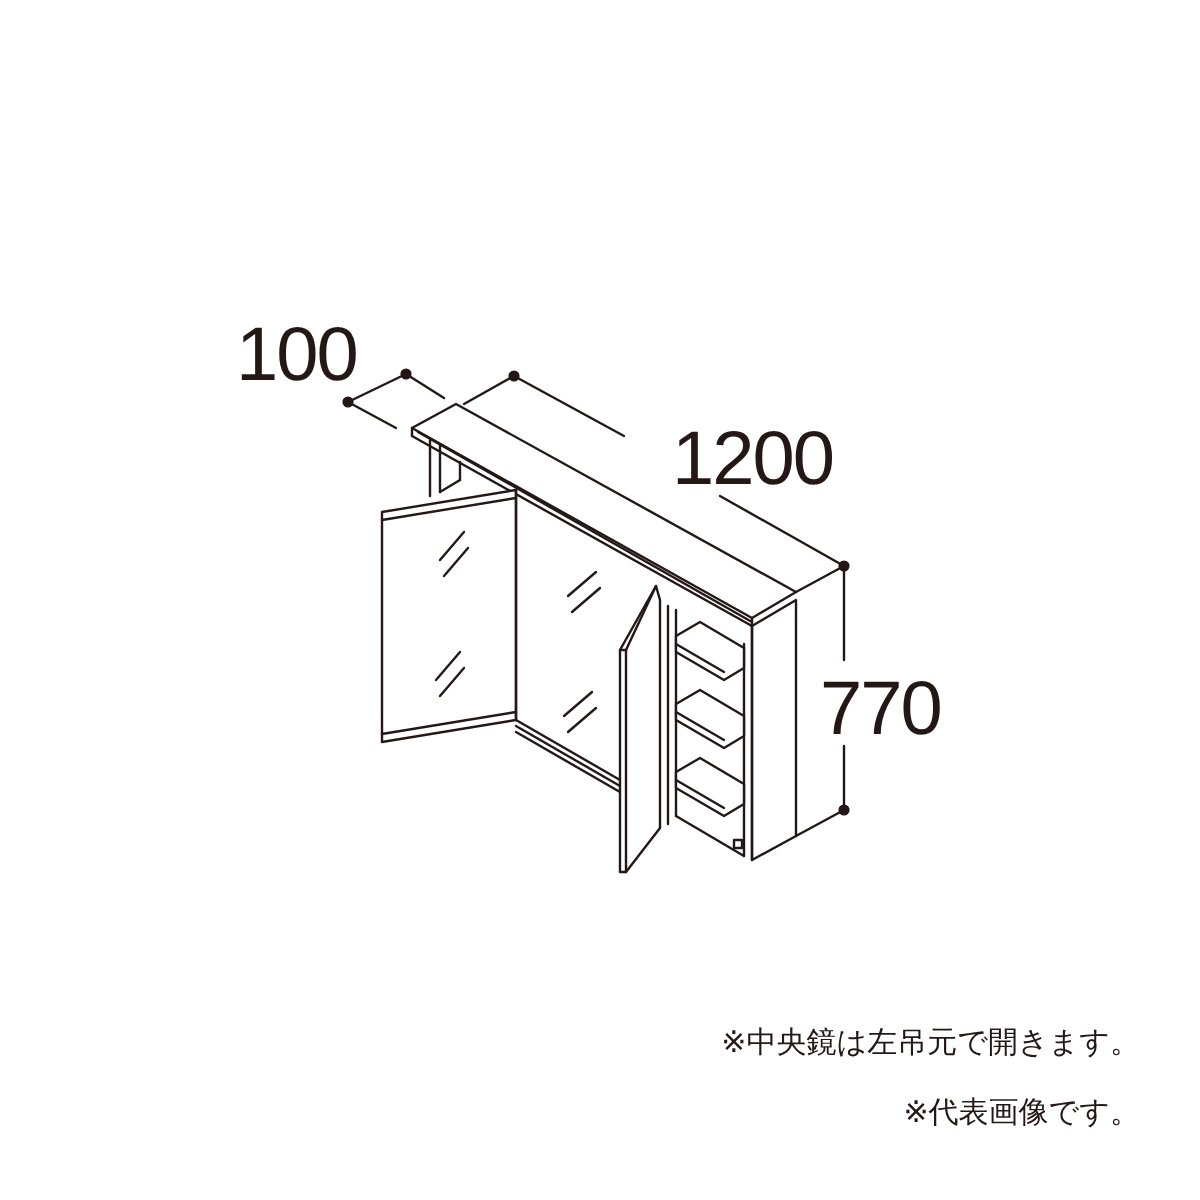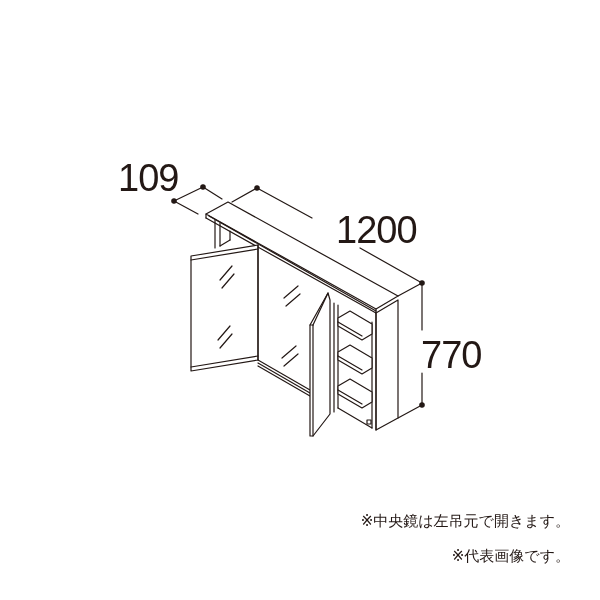--- a/index.html
+++ b/index.html
@@ -2,21 +2,21 @@
 <html><head>
   <meta charset="utf-8">
   <style>
     html, body { margin: 0; padding: 0; background: #ffffff; }
     body { width: 600px; height: 600px; position: relative; overflow: hidden; font-family: "Liberation Sans", sans-serif; }
     .canvas { position: absolute; left: 0; top: 0; width: 600px; height: 600px; }
     svg { position: absolute; left: 0; top: 0; }
     .dim { position: absolute; color: #231815; font-family: "Liberation Sans", sans-serif; font-weight: 400; letter-spacing: -1px; line-height: 1; }
     .dim-depth { left: 118px; top: 159px; font-size: 38px; }
     .dim-width { left: 336px; top: 211px; font-size: 38px; }
-    .dim-height { left: 410px; top: 336px; font-size: 38px; margin-left: 11px; }
+    .dim-height { left: 410px; top: 336px; font-size: 38px; }
     .note { position: absolute; right: 30px; color: #231815; font-size: 15px; font-family: "DejaVu Sans", sans-serif; white-space: nowrap; }
     .note-1 { top: 512px; }
     .note-2 { top: 547px; }
   </style>
 </head>
 <body>
 
 <div class="canvas">
   <svg width="600" height="600" viewBox="0 0 600 600">
     <g fill="none" stroke="#231815" stroke-width="1.2" stroke-linejoin="round" stroke-linecap="round">
@@ -106,19 +106,19 @@
 
         <polygon points="338,386 350,379 372,392 372,402 362,408 338,394" fill="#ffffff"></polygon>
         <line x1="338" y1="390" x2="362" y2="404"></line>
 
         <line x1="338" y1="408" x2="372" y2="428"></line>
         <rect x="367" y="420" width="4" height="4"></rect>
       </g>
     </g>
   </svg>
 
-  <div class="dim dim-depth">109</div>
+  <div class="dim dim-depth">100</div>
   <div class="dim dim-width">1200</div>
   <div class="dim dim-height">770</div>
 
   <div class="note note-2">※代表画像です。</div>
   <div class="note note-1">※中央鏡は左吊元で開きます。</div>
 </div>
 
 </body></html>

